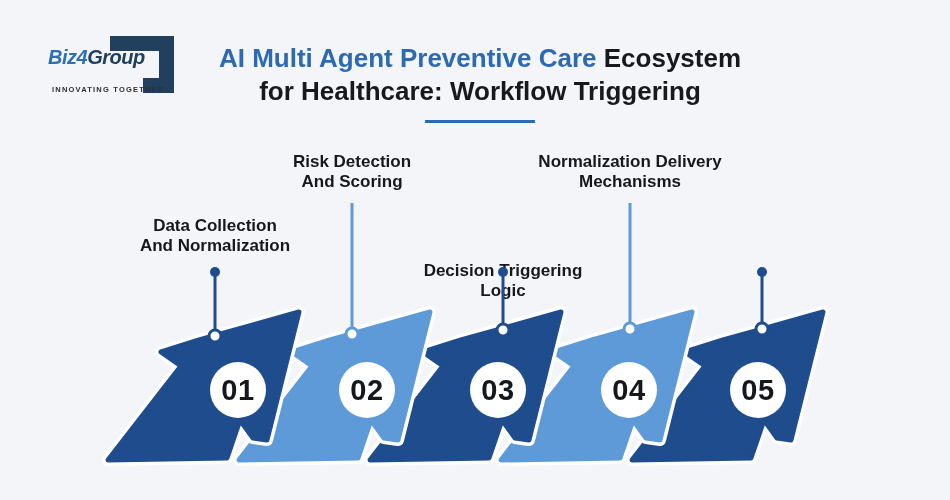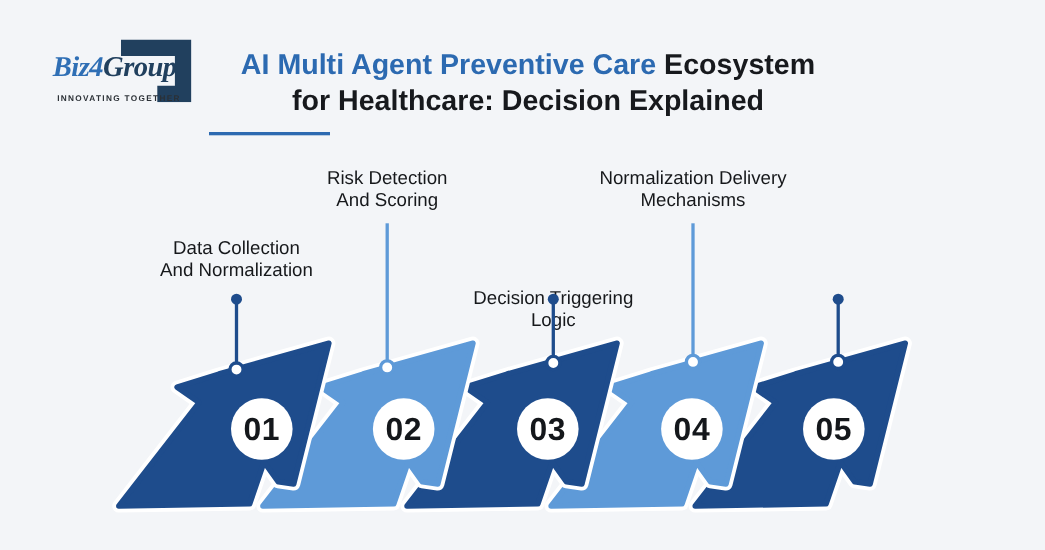--- a/index.html
+++ b/index.html
@@ -7,46 +7,46 @@
   .canvas{
     position:relative;width:950px;height:500px;overflow:hidden;
     background:#F3F5F8;
   }
 
   
   .logo{position:absolute;left:22px;top:12px;width:150px;height:85px;}
   .logo-bracket{position:absolute;left:88px;top:24px;}
   .logo-script{
     position:absolute;left:26px;top:34px;white-space:nowrap;
-    font-family:Liberation Serif, serif;font-style:italic;font-weight:700;
-    font-size:26px;letter-spacing:-0.5px;
+    font-family:Liberation Sans, sans-serif;font-style:italic;font-weight:700;
+    font-size:20px;letter-spacing:-0.5px;
   }
   .logo-script .blue{color:#2F6FB5;}
   .logo-script .navy{color:#21405E;}
   .logo-tagline{
     position:absolute;left:30px;top:73px;
     font-size:7.5px;font-weight:700;letter-spacing:1.2px;color:#2B3036;
   }
 
   
   .title-wrap{
     position:absolute;left:190px;top:42px;width:580px;
-    display:flex;flex-direction:column;
+    display:flex;flex-direction:column;align-items:center;
   }
   .title-line{
     font-size:26px;line-height:33px;font-weight:600;color:#17191D;
     text-align:center;white-space:nowrap;
   }
   .title-line .highlight{color:#2C6AB1;font-weight:700;}
   .title-rule{width:110px;height:3px;background:#2C6AB1;margin-top:12px;}
 
   
   .step-label{
     position:absolute;width:220px;text-align:center;
-    font-size:17px;line-height:20px;font-weight:400;color:#16181B;
+    font-size:17px;line-height:20px;font-weight:700;color:#16181B;
     white-space:pre-line;
   }
   .lbl-1{left:105px;top:216px;}
   .lbl-2{left:242px;top:152px;}
   .lbl-3{left:393px;top:216px;margin-top:45px;}
   .lbl-4{left:520px;top:152px;}
   .lbl-5{left:652px;top:216px;}
 
   
   .diagram{position:absolute;left:0;top:0;}
@@ -73,21 +73,21 @@
   <div class="logo">
     <svg class="logo-bracket" width="64" height="57" viewBox="0 0 64 57">
       <path d="M0,0 H64 V57 H33 V42 H49 V15 H0 Z" fill="#21405E"></path>
     </svg>
     <div class="logo-script"><span class="blue">Biz</span><span class="blue">4</span><span class="navy">Group</span></div>
     <div class="logo-tagline">INNOVATING TOGETHER</div>
   </div>
 
   <div class="title-wrap">
     <div class="title-line"><span class="highlight">AI Multi Agent Preventive Care</span><span> Ecosystem</span></div>
-    <div class="title-line">for Healthcare: Decision Explained</div>
+    <div class="title-line">for Healthcare: Workflow Triggering</div>
     <div class="title-rule"></div>
   </div>
 
   <div class="step-label lbl-1">Data Collection
 And Normalization</div>
   <div class="step-label lbl-2">Risk Detection
 And Scoring</div>
   <div class="step-label lbl-3">Decision Triggering
 Logic</div>
   <div class="step-label lbl-4">Normalization Delivery

